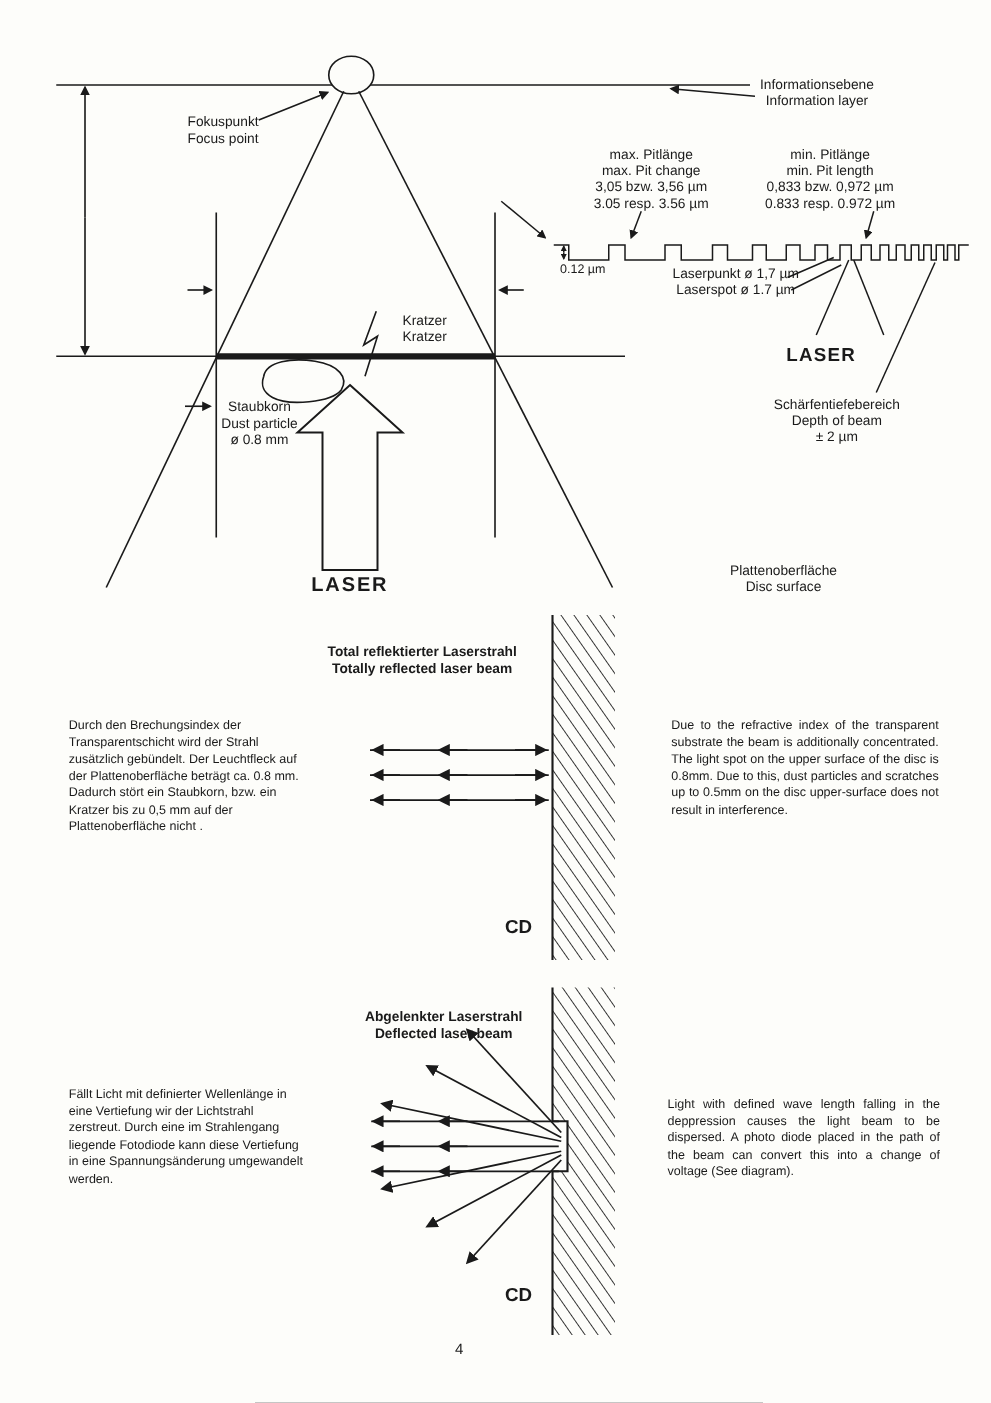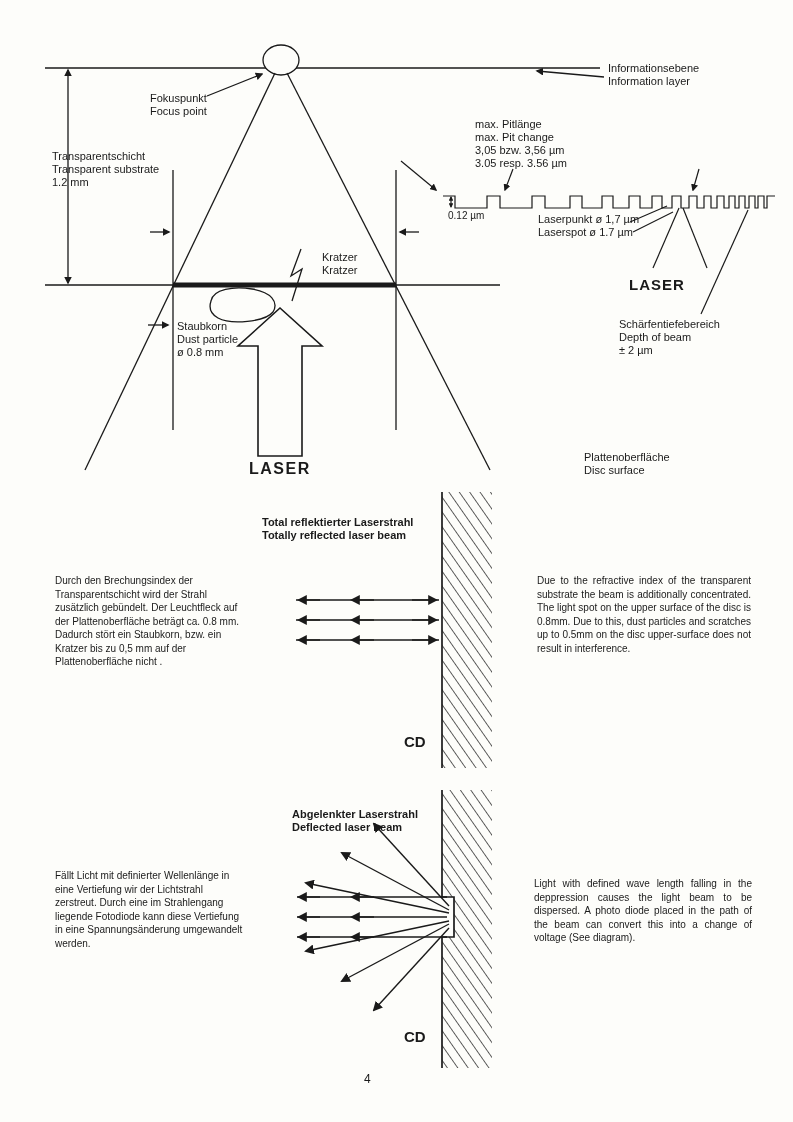--- a/index.html
+++ b/index.html
@@ -4,21 +4,21 @@
 <style>
   * { margin:0; padding:0; box-sizing:border-box; }
   html,body { background:#9a9a9a; }
   .page {
     position:relative; width:793px; height:1122px; margin:0 auto;
     background:#fdfdfa; overflow:hidden;
     font-family:"Liberation Sans", sans-serif; color:#1a1a1a;
   }
   svg.art { position:absolute; left:0; top:0; }
   .lbl { position:absolute; font-size:11px; line-height:13px; white-space:nowrap; }
-  .lbl > span { display:block; }
+  .lbl > span { display:block;text-align:center; }
   .b { font-weight:bold;margin-top:16px; }
   .para { position:absolute; font-size:10px; line-height:13.5px; }
   .justify { text-align:justify; }
   .laser-txt { position:absolute; font-weight:bold; font-size:16px; letter-spacing:1.5px; }
   .laser-txt-sm { position:absolute; font-weight:bold; font-size:15px; letter-spacing:1px; }
   .cd-txt { position:absolute; font-weight:bold; font-size:15px; }
   .pgnum { position:absolute; font-size:12px; }
 </style>
 </head>
 <body>
@@ -141,33 +141,34 @@
   <div class="lbl" style="left:150px;top:92px">
     <span>Fokuspunkt</span>
     <span>Focus point</span>
   </div>
 
   <div class="lbl" style="left:608px;top:62px">
     <span>Informationsebene</span>
     <span>Information layer</span>
   </div>
 
-  <div class="lbl" style="left:52px;top:150px">
-    <span>Transparentschicht</span>
-    <span>Transparent substrate</span>
-    <span>1.2 mm</span>
-  </div>
 
   <div class="lbl" style="left:475px;top:118px">
     <span>max. Pitlänge</span>
     <span>max. Pit change</span>
     <span>3,05 bzw. 3,56 µm</span>
     <span>3.05 resp. 3.56 µm</span>
   </div>
 
+  <div class="lbl" style="left:612px;top:118px">
+    <span>min. Pitlänge</span>
+    <span>min. Pit length</span>
+    <span>0,833 bzw. 0,972 µm</span>
+    <span>0.833 resp. 0.972 µm</span>
+  </div>
 
   <div class="lbl" style="left:448px;top:209px;font-size:10px">
     <span>0.12 µm</span>
   </div>
 
   <div class="lbl" style="left:538px;top:213px">
     <span>Laserpunkt ø 1,7 µm</span>
     <span>Laserspot ø 1.7 µm</span>
   </div>
 

